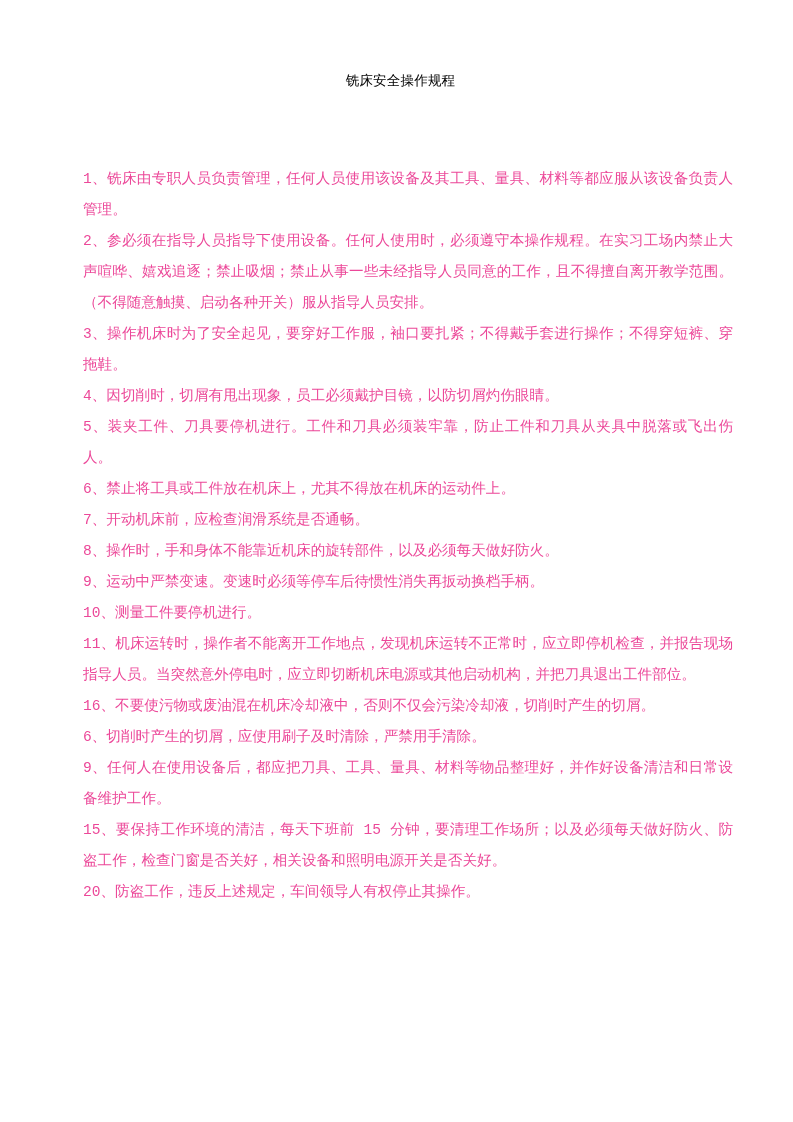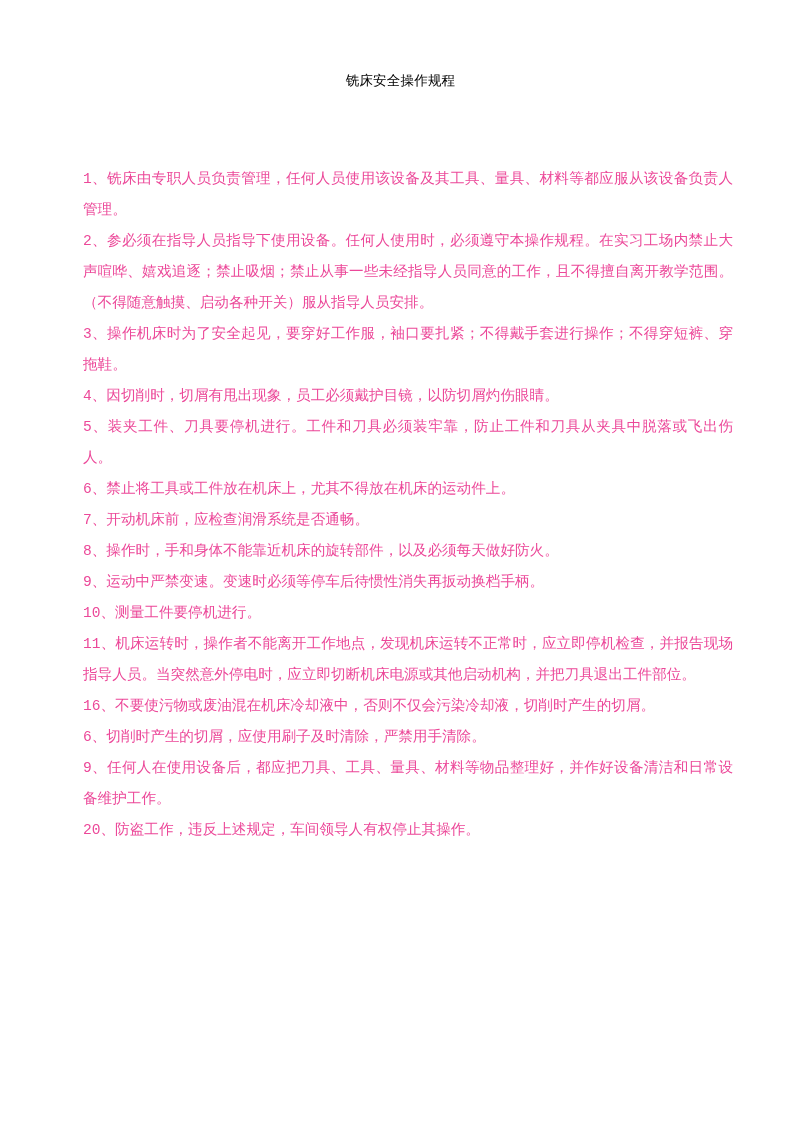--- a/index.html
+++ b/index.html
@@ -65,15 +65,16 @@
     <p class="rule"><span>5、</span><span>装夹工件、刀具要停机进行。工件和刀具必须装牢靠，防止工件和刀具从夹具中脱落或飞出伤人。</span></p>
     <p class="rule"><span>6、</span><span>禁止将工具或工件放在机床上，尤其不得放在机床的运动件上。</span></p>
     <p class="rule"><span>7、</span><span>开动机床前，应检查润滑系统是否通畅。</span></p>
     <p class="rule"><span>8、</span><span>操作时，手和身体不能靠近机床的旋转部件，以及必须每天做好防火。</span></p>
     <p class="rule"><span>9、</span><span>运动中严禁变速。变速时必须等停车后待惯性消失再扳动换档手柄。</span></p>
     <p class="rule"><span>10、</span><span>测量工件要停机进行。</span></p>
     <p class="rule"><span>11、</span><span>机床运转时，操作者不能离开工作地点，发现机床运转不正常时，应立即停机检查，并报告现场指导人员。当突然意外停电时，应立即切断机床电源或其他启动机构，并把刀具退出工件部位。</span></p>
     <p class="rule"><span>16、</span><span>不要使污物或废油混在机床冷却液中，否则不仅会污染冷却液，切削时产生的切屑。</span></p>
     <p class="rule"><span>6、</span><span>切削时产生的切屑，应使用刷子及时清除，严禁用手清除。</span></p>
     <p class="rule"><span>9、</span><span>任何人在使用设备后，都应把刀具、工具、量具、材料等物品整理好，并作好设备清洁和日常设备维护工作。</span></p>
+    <p class="rule"><span>15、</span><span>要保持工作环境的清洁，每天下班前 15 分钟，要清理工作场所；以及必须每天做好防火、防盗工作，检查门窗是否关好，相关设备和照明电源开关是否关好。</span></p>
     <p class="rule"><span>20、</span><span>防盗工作，违反上述规定，车间领导人有权停止其操作。</span></p>
   </div>
 </div>
 
 </body></html>

